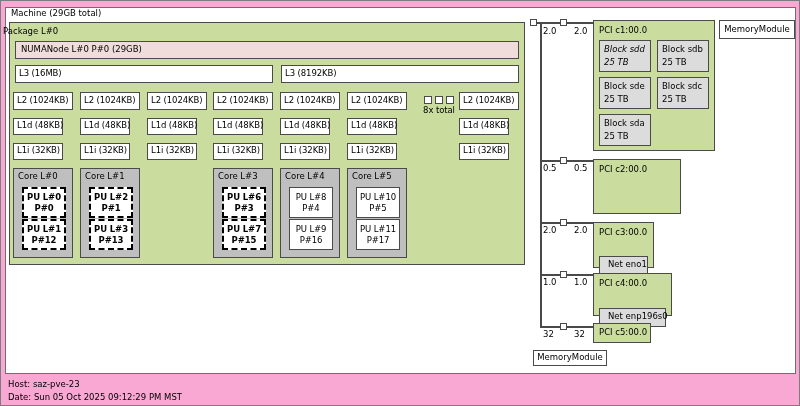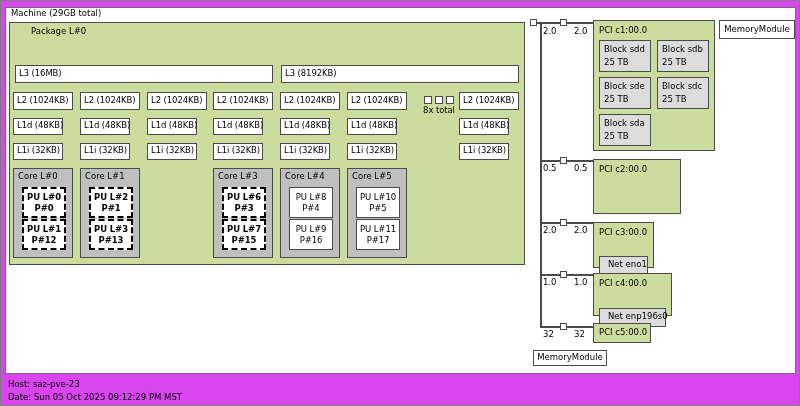--- a/index.html
+++ b/index.html
@@ -1,19 +1,19 @@
 <!DOCTYPE html>
 <html><head>
 <meta charset="utf-8">
 <style>
   * { box-sizing: border-box; margin: 0; padding: 0; }
   html,body { background:#fff; }
   #root {
     position: relative; width: 800px; height: 406px;
-    border: 1px solid #7d7d7d; background: #d946ef;
+    border: 1px solid #7d7d7d; background: #f9a8d4;
     font-family: "DejaVu Sans", sans-serif; font-size: 8.5px; color: #000;
     overflow: hidden;
   }
   .t  { white-space: nowrap; position: absolute; }
   .bx { position: absolute; border: 1.5px solid #4a4a4a; white-space: nowrap; }
   .machine { border: 1px solid #6e6e6e; background: #fff; }
   .green { background: #cbdd9e; }
   .numa  { background: #f1dcdc; line-height: 14px; padding-left: 5px; }
   .cache { background: #fff; padding-left: 3px; letter-spacing: -0.1px; }
   .h18 { height: 18px; line-height: 14px; }
@@ -44,22 +44,23 @@
 </style>
 </head>
 <body>
 
 <div id="root">
 
   <div class="bx machine" style="left:4px;top:6px;width:791px;height:367px;"></div>
   <div class="t" style="left:10px;top:7px;">Machine (29GB total)</div>
 
   <div class="bx green" style="left:8px;top:21px;width:516px;height:243px;"></div>
-  <div class="t" style="left:30px;top:25px;">Package L#0</div>
-
+  <div class="t" style="left:2px;top:25px;">Package L#0</div>
+
+  <div class="bx numa h18" style="left:14px;top:40px;width:504px;">NUMANode L#0 P#0 (29GB)</div>
 
   <div class="bx cache h18" style="left:14px;top:64px;width:258px;">L3 (16MB)</div>
   <div class="bx cache h18" style="left:280px;top:64px;width:238px;">L3 (8192KB)</div>
 
   <div class="bx cache h18" style="left:12px;top:91px;width:60px;">L2 (1024KB)</div>
   <div class="bx cache h18" style="left:79px;top:91px;width:60px;">L2 (1024KB)</div>
   <div class="bx cache h18" style="left:146px;top:91px;width:60px;">L2 (1024KB)</div>
   <div class="bx cache h18" style="left:212px;top:91px;width:60px;">L2 (1024KB)</div>
   <div class="bx cache h18" style="left:279px;top:91px;width:60px;">L2 (1024KB)</div>
   <div class="bx cache h18" style="left:346px;top:91px;width:60px;">L2 (1024KB)</div>
@@ -165,21 +166,21 @@
   <div class="t" style="left:573px;top:162px;">0.5</div>
   <div class="t" style="left:542px;top:224px;">2.0</div>
   <div class="t" style="left:573px;top:224px;">2.0</div>
   <div class="t" style="left:542px;top:276px;">1.0</div>
   <div class="t" style="left:573px;top:276px;">1.0</div>
   <div class="t" style="left:542px;top:328px;">32</div>
   <div class="t" style="left:573px;top:328px;">32</div>
 
   <div class="pci" style="left:592px;top:19px;width:122px;height:131px;">
     <div class="pci-label">PCI c1:00.0</div>
-    <div class="blk" style="left:5px;top:19px;width:52px;height:32px;">
+    <div class="blk" style="left:5px;top:19px;width:52px;height:32px;font-style:italic;">
       <div>Block sdd</div>
       <div>25 TB</div>
     </div>
     <div class="blk" style="left:63px;top:19px;width:52px;height:32px;">
       <div>Block sdb</div>
       <div>25 TB</div>
     </div>
     <div class="blk" style="left:5px;top:56px;width:52px;height:32px;">
       <div>Block sde</div>
       <div>25 TB</div>

